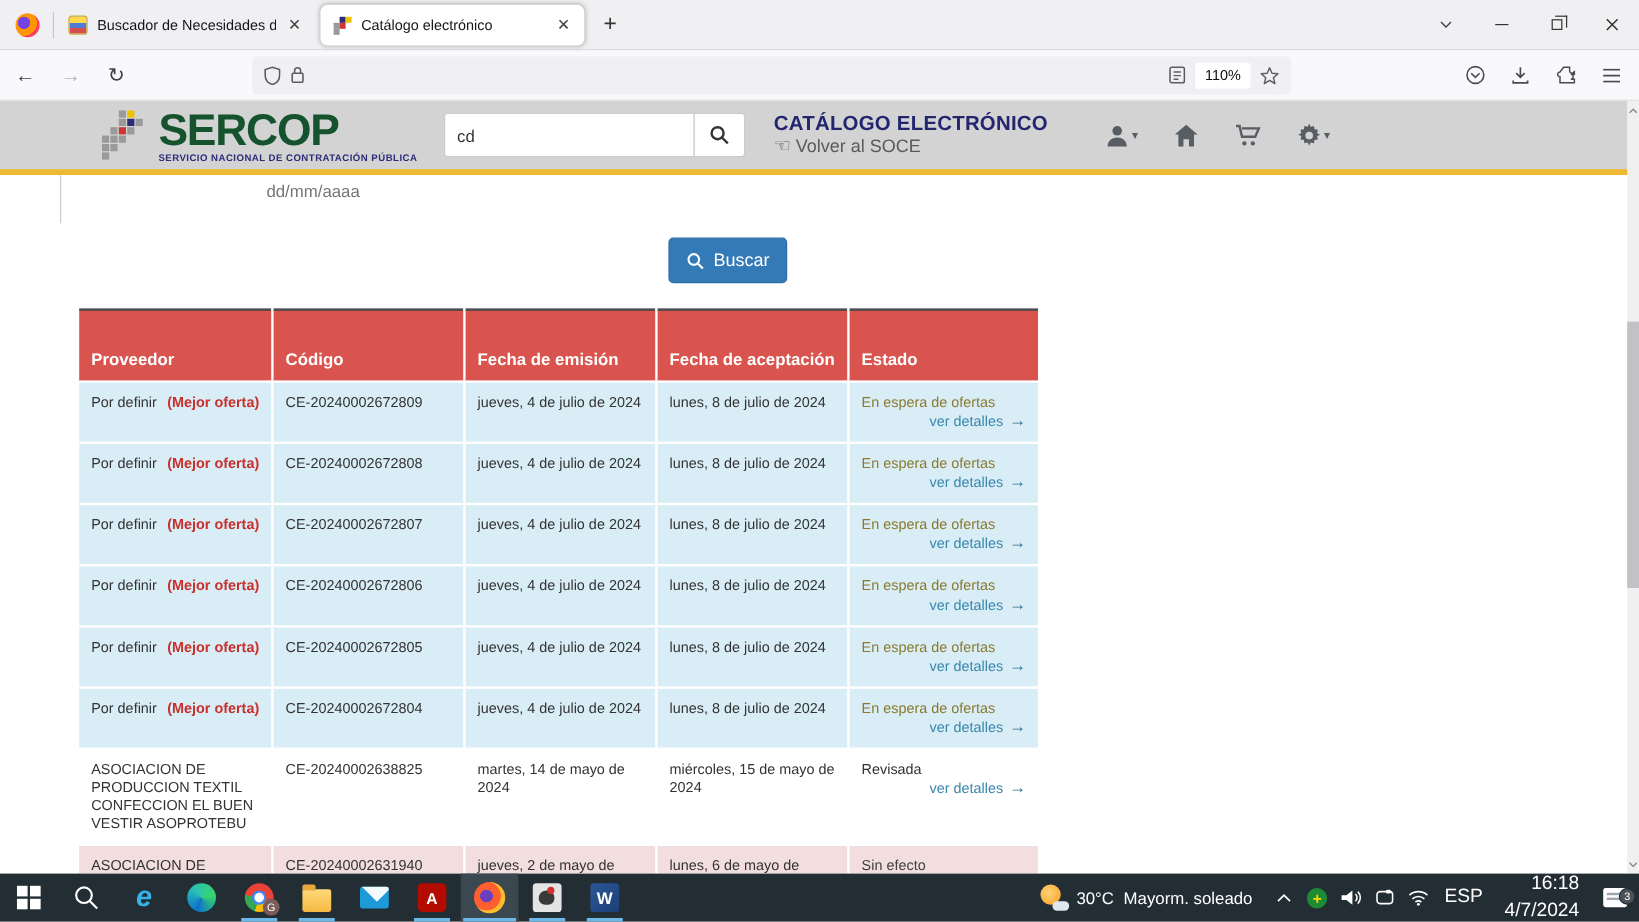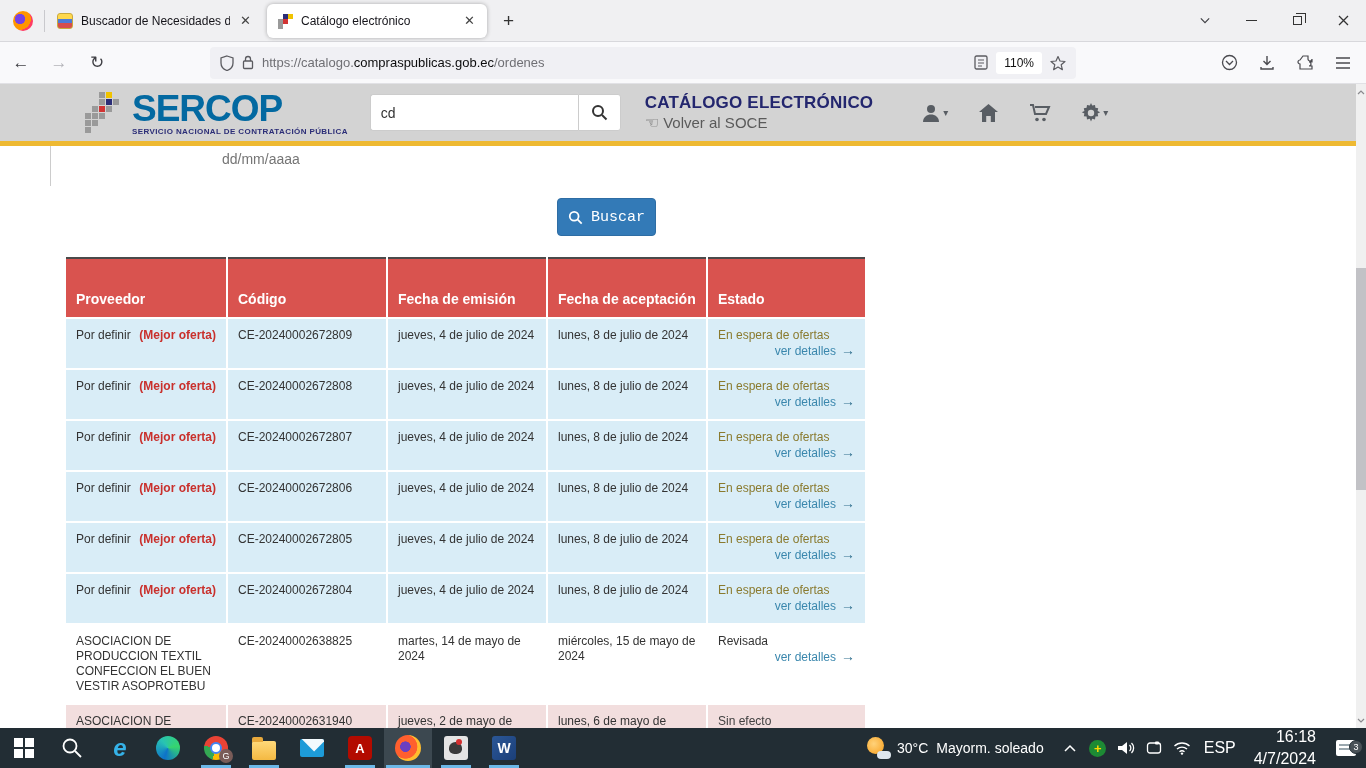--- a/index.html
+++ b/index.html
@@ -44,21 +44,21 @@
   .urlbar-spacer { flex:1; }
   .zoom-pill { background:#fff; border-radius:3px; font-size:12px; color:#111; padding:4px 8px; }
   .nav-right { display:flex; align-items:center; margin-left:auto; margin-right:6px; gap:4px; }
   .nav-right .navbtn { margin:0; }
 
   
   .siteheader { position:absolute; top:84px; left:0; width:1366px; height:62px;
     background:#d3d3d3; border-bottom:5px solid #eeb932; display:flex; align-items:center; }
   .logo-wrap { display:flex; align-items:flex-end; gap:6px; margin-left:82px; }
   .brand-col { display:flex; flex-direction:column; line-height:1; }
-  .brand-name { font-size:37px; font-weight:bold; color:#0369a1; letter-spacing:-1px; }
+  .brand-name { font-size:37px; font-weight:bold; color:#14532d; letter-spacing:-1px; }
   .brand-sub { font-size:8px; font-weight:bold; color:#2b2d77; letter-spacing:0.4px; margin-top:1px; }
   .searchgroup { display:flex; margin-left:22px; }
   .searchgroup input { width:208px; height:37px; border:1px solid #ccc; border-right:none;
     border-radius:3px 0 0 3px; padding:0 10px; font-size:14px; color:#333; background:#fff; outline:none;
     font-family:"Liberation Sans", sans-serif;}
   .searchgroup button { width:43px; height:37px; background:#fff; border:1px solid #ccc;
     border-radius:0 3px 3px 0; display:flex; align-items:center; justify-content:center; }
   .title-col { margin-left:24px; line-height:1.25; }
   .site-title { font-size:17px; font-weight:bold; color:#23266e; letter-spacing:0.2px; }
   .back-soce { font-size:15px; color:#5a5a5a; display:flex; align-items:center; gap:4px; }
@@ -69,21 +69,21 @@
   .orders-col { margin-left:auto; margin-right:44px; line-height:1.3; text-align:left; }
   .orders-label { font-size:15px; font-weight:bold; color:#1f1f1f; }
   .orders-num { font-size:15px; color:#1f1f1f; }
 
   
   .content { position:absolute; top:146px; left:0; width:1366px; height:582px; background:#fff; overflow:hidden; }
   .panel-edge { position:absolute; left:50px; top:0; width:1px; height:40px; background:#ccc; }
   .date-ph { position:absolute; left:222px; top:5px; font-size:14px; color:#757575; }
   .btn-buscar { position:absolute; left:557px; top:52px; width:99px; height:38px;
     background:#337ab7; border:1px solid #2e6da4; border-radius:4px; color:#fff; font-size:15px;
-    display:flex; align-items:center; justify-content:center; gap:8px;font-family:Liberation Mono, monospace; }
+    display:flex; align-items:center; justify-content:center; gap:8px; }
 
   table.orders { position:absolute; left:66px; top:111px; width:799px; border-collapse:collapse;
     border-top:2px solid #4a4a4a; table-layout:fixed; }
   .orders th { background:#d9534f; color:#fff; font-size:14px; font-weight:bold; text-align:left;
     vertical-align:bottom; padding:10px 10px; height:60px; border-right:2px solid #fff; }
   .orders th:last-child { border-right:none; }
   .orders td { font-size:12px; color:#333; line-height:15px; padding:9px 10px; vertical-align:top;
     border-right:2px solid #fff; border-top:2px solid #fff; }
   .orders td:last-child { border-right:none; }
   .row-info td { background:#d9edf7; }
@@ -203,21 +203,20 @@
   <div class="navbtn fwd">→</div>
   <div class="navbtn">↻</div>
   <div class="urlbar">
     <svg class="icon" width="14" height="16" viewBox="0 0 14 16">
         <path d="M7 1 L13 3 V8 C13 12 10 14.5 7 15.5 C4 14.5 1 12 1 8 V3 Z" fill="none" stroke="#5b5b60" stroke-width="1.3"></path>
       </svg>
     <svg class="icon" width="12" height="15" viewBox="0 0 12 15">
         <rect x="1.5" y="6" width="9" height="7.5" rx="1" fill="none" stroke="#5b5b60" stroke-width="1.3"></rect>
         <path d="M3.5 6 V4 a2.5 2.5 0 0 1 5 0 V6" fill="none" stroke="#5b5b60" stroke-width="1.3"></path>
       </svg>
-    <span class="url-text"><span>https://catalogo.</span><b>compraspublicas.gob.ec</b><span>/ordenes</span></span>
     <span class="urlbar-spacer"></span>
     <svg class="icon" width="14" height="15" viewBox="0 0 14 15">
         <rect x="1" y="1" width="12" height="13" rx="1.5" fill="none" stroke="#5b5b60" stroke-width="1.3"></rect>
         <path d="M4 5 h6 M4 8 h6 M4 11 h4" stroke="#5b5b60" stroke-width="1.2"></path>
       </svg>
     <span class="zoom-pill">110%</span>
     <svg class="icon" width="16" height="16" viewBox="0 0 16 16">
         <path d="M8 1.5 L10 6 L15 6.5 L11.2 9.8 L12.4 14.7 L8 12 L3.6 14.7 L4.8 9.8 L1 6.5 L6 6 Z" fill="none" stroke="#5b5b60" stroke-width="1.2" stroke-linejoin="round"></path>
       </svg>
   </div>

